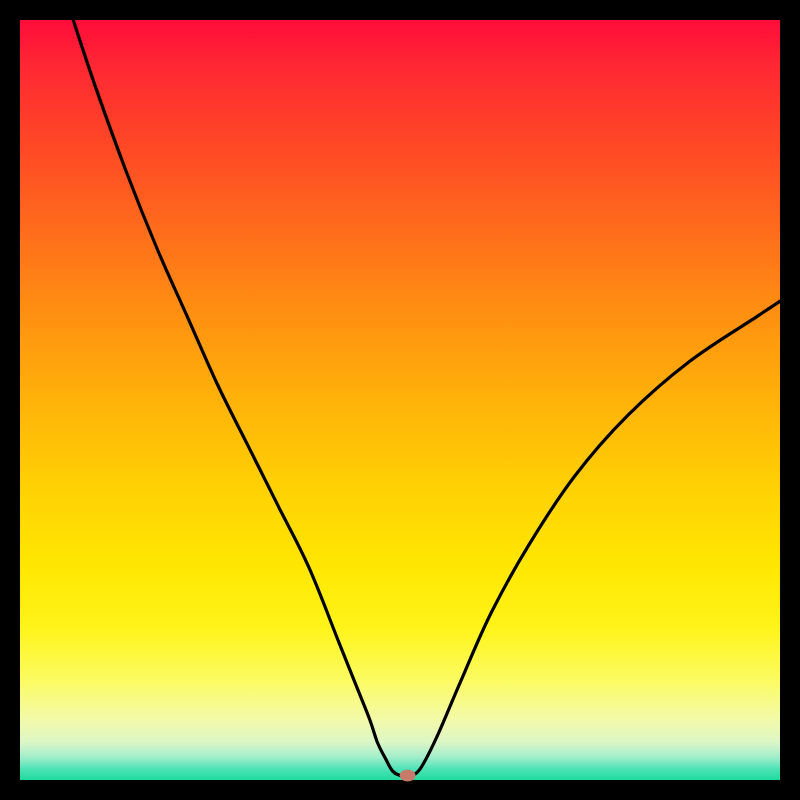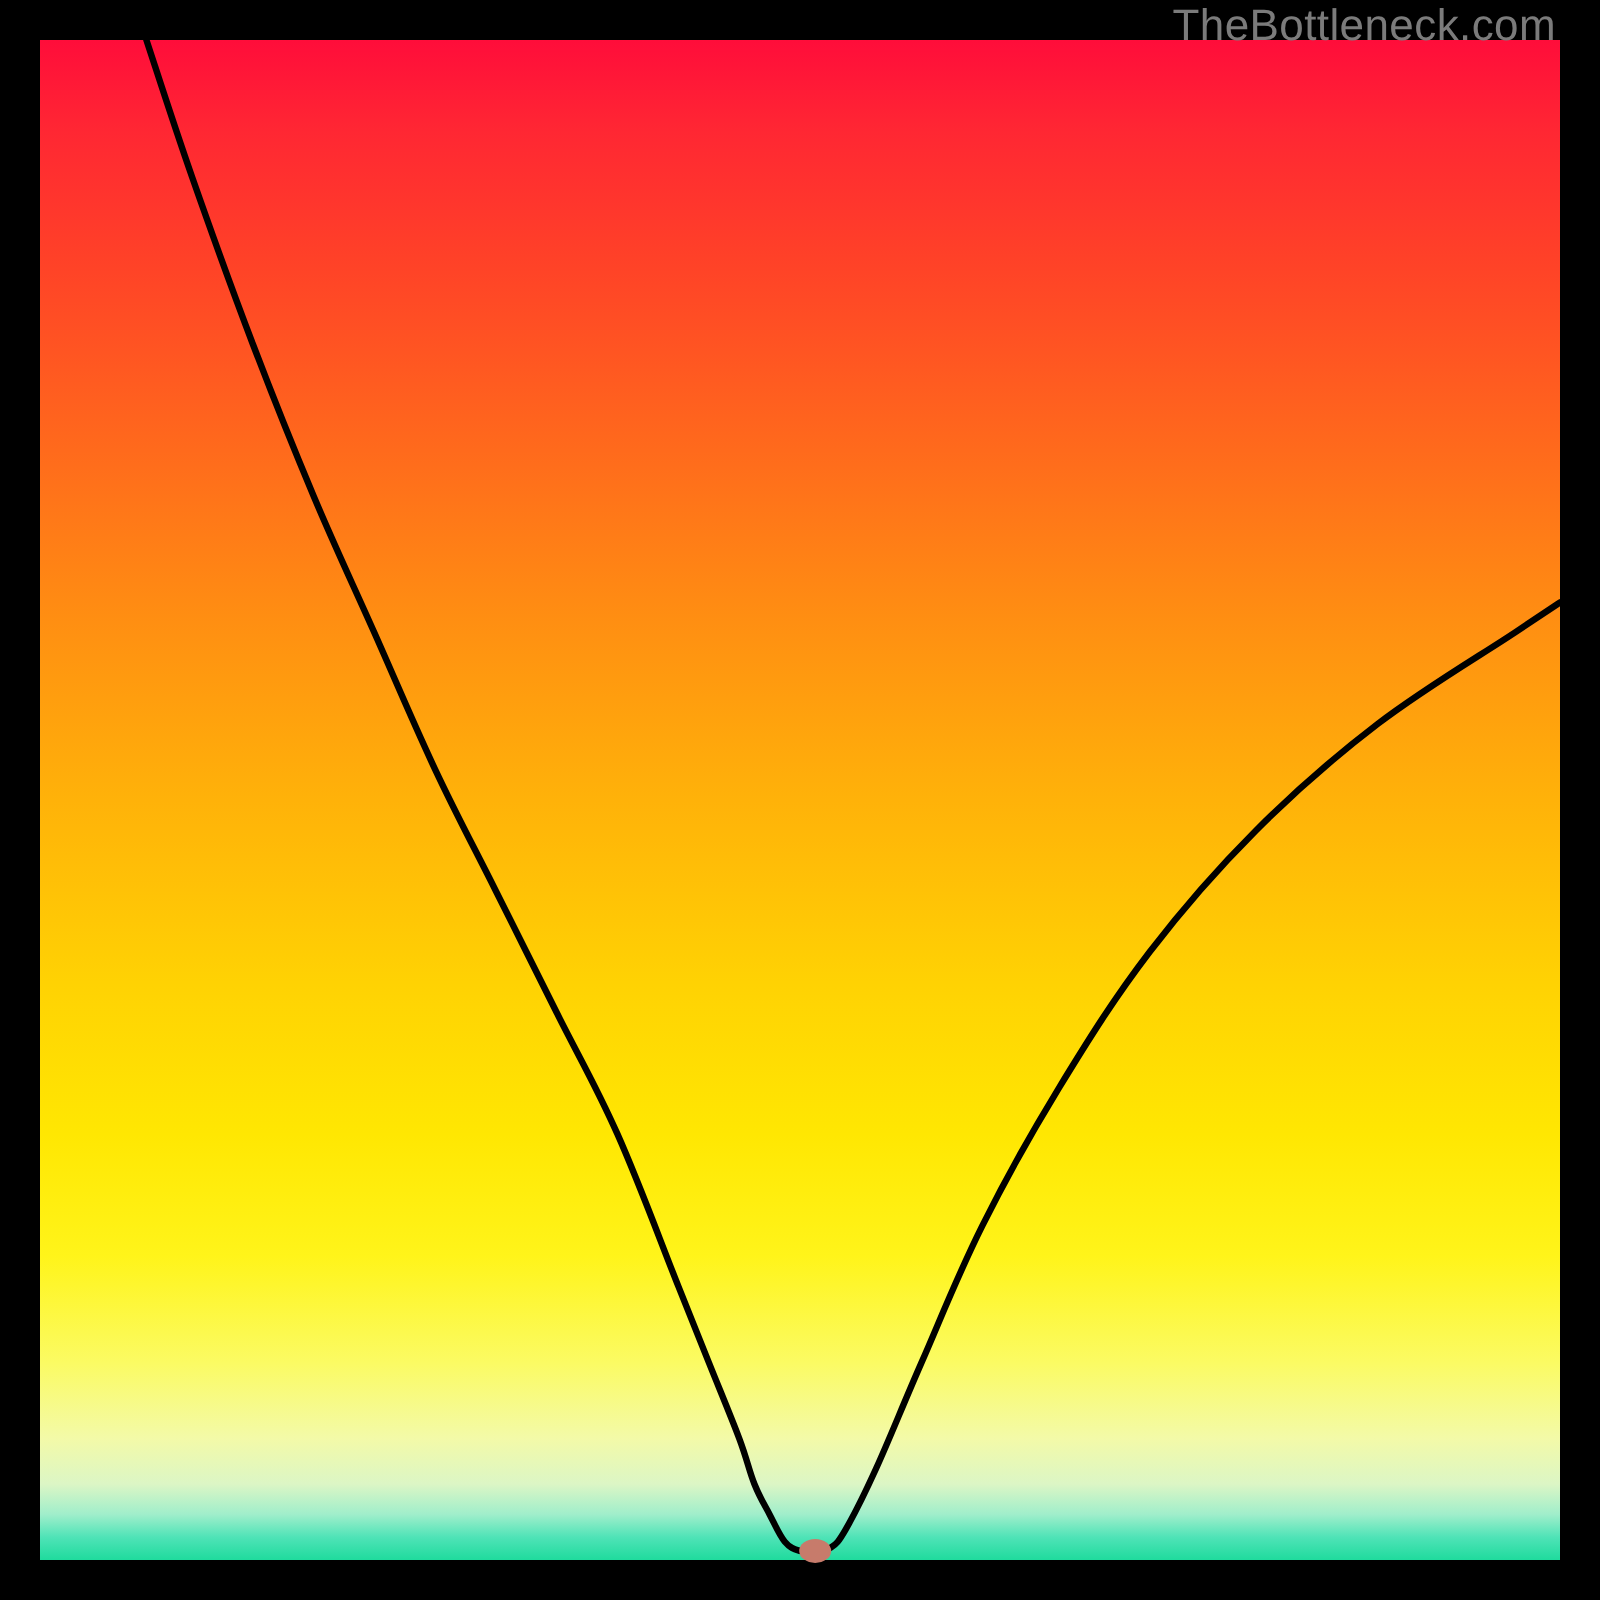--- a/index.html
+++ b/index.html
@@ -69,14 +69,13 @@
 
 <div class="frame">
 
   <div class="plot">
     <svg class="curve" viewBox="0 0 760 760" preserveAspectRatio="none">
       <path id="curve-path" fill="none" stroke="#000" stroke-width="3.2" stroke-linejoin="round" stroke-linecap="round" d="M 53.20 0.00 C 57.30 12.31, 66.42 41.04, 76.00 68.40 C 85.58 95.76, 95.46 123.27, 106.40 152.00 C 117.34 180.73, 125.86 202.01, 136.80 228.00 C 147.74 253.99, 156.26 271.78, 167.20 296.40 C 178.14 321.02, 186.66 341.54, 197.60 364.80 C 208.54 388.06, 217.06 403.71, 228.00 425.60 C 238.94 447.49, 247.46 464.51, 258.40 486.40 C 269.34 508.29, 277.86 522.58, 288.80 547.20 C 299.74 571.82, 310.99 602.68, 319.20 623.20 C 327.41 643.72, 328.93 647.52, 334.40 661.20 C 339.87 674.88, 345.50 688.26, 349.60 699.20 C 353.70 710.14, 354.46 715.16, 357.20 722.00 C 359.94 728.84, 362.06 732.00, 364.80 737.20 C 367.54 742.40, 369.66 747.60, 372.40 750.88 C 375.14 754.16, 377.26 754.62, 380.00 755.44 C 382.74 756.26, 384.86 755.71, 387.60 755.44 C 390.34 755.17, 392.46 755.84, 395.20 753.92 C 397.94 752.00, 398.70 751.91, 402.80 744.80 C 406.90 737.69, 411.16 729.45, 418.00 714.40 C 424.84 699.35, 431.22 683.09, 440.80 661.20 C 450.38 639.31, 458.89 617.42, 471.20 592.80 C 483.51 568.18, 494.15 549.02, 509.20 524.40 C 524.25 499.78, 537.02 479.26, 554.80 456.00 C 572.58 432.74, 587.48 415.72, 608.00 395.20 C 628.52 374.68, 645.54 359.78, 668.80 342.00 C 692.06 324.22, 720.78 307.34, 737.20 296.40 C 753.62 285.46, 755.90 283.94, 760.00 281.20"></path>
       <ellipse id="marker-dot" class="marker" rx="8" ry="6" cx="387.60" cy="755.44"></ellipse>
     </svg>
   </div>
 
-  <div class="watermark">TheBottleneck.com</div>
 </div>
 
 </body></html>

